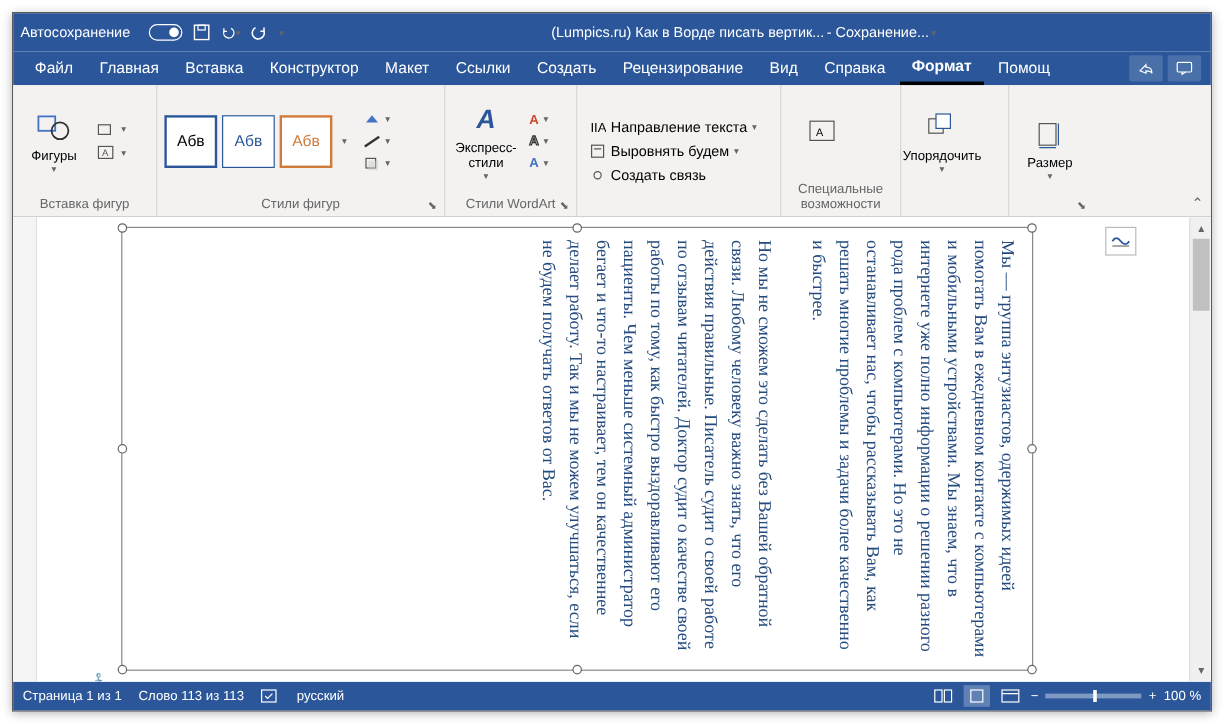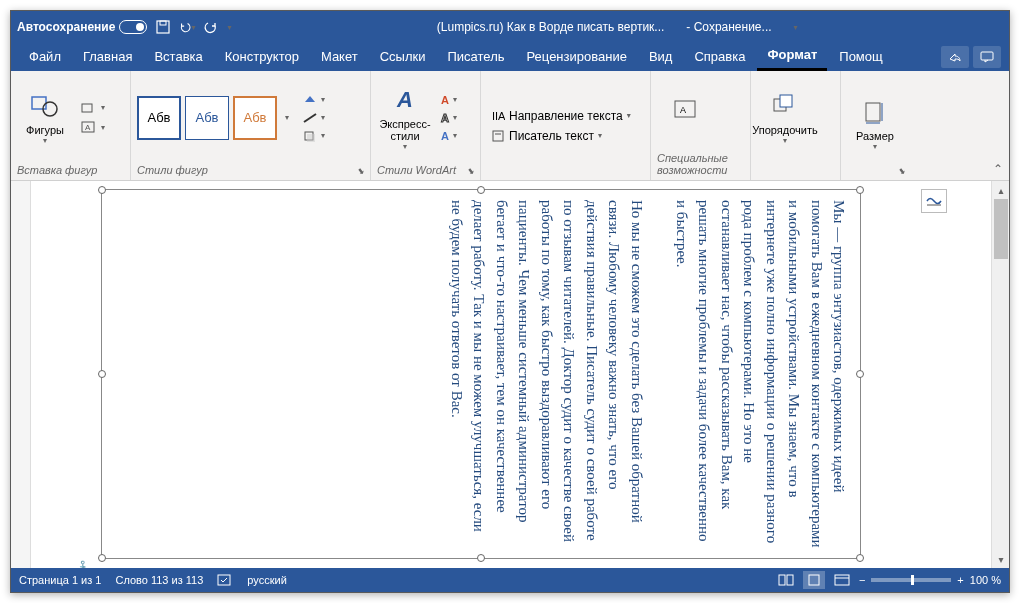--- a/index.html
+++ b/index.html
@@ -1,35 +1,35 @@
 <!DOCTYPE html>
 <html><head>
 <meta charset="utf-8">
 <style>
 * { box-sizing: border-box; margin: 0; padding: 0; font-family: 'Segoe UI', Tahoma, sans-serif; }
 body { background: #fff; width: 1020px; height: 603px; overflow: hidden; }
 .window { width: 1000px; height: 583px; margin: 10px; border: 1px solid #5a5a5a; box-shadow: 0 2px 8px rgba(0,0,0,0.3); display: flex; flex-direction: column; background: #fff; }
 .titlebar { background: #2B579A; height: 32px; display: flex; align-items: center; padding: 0 6px; color: #fff; font-size: 12px; }
 .tb-left { display: flex; align-items: center; gap: 8px; }
-.tb-auto { display: flex; align-items: center; gap: 4px; font-weight: bold; }
+.tb-auto { display: flex; align-items: center; gap: 16px; }
 .toggle { width: 28px; height: 14px; border: 1px solid #fff; border-radius: 7px; position: relative; }
 .toggle::after { content: ''; position: absolute; width: 8px; height: 8px; background: #fff; border-radius: 50%; top: 2px; right: 2px; }
 .tb-icon { width: 16px; height: 16px; display: flex; align-items: center; justify-content: center; color: #fff; cursor: pointer; }
-.tb-center { flex: 1; text-align: center; display: flex; justify-content: center; gap: 22px; align-items: center; }
+.tb-center { flex: 1; text-align: center; display: flex; justify-content: center; gap: 2px; align-items: center; }
 .tb-right { display: flex; align-items: center; gap: 8px; }
 .win-btn { width: 36px; height: 28px; display: flex; align-items: center; justify-content: center; cursor: pointer; }
 .tabs { background: #2B579A; height: 28px; display: flex; align-items: center; padding: 0 8px; gap: 2px; color: #fff; font-size: 13px; }
 .tab { padding: 4px 10px 6px; cursor: pointer; }
 .tab.active { border-bottom: 3px solid #000000; font-weight: 600; }
 .tab-right { margin-left: auto; display: flex; gap: 4px; }
 .tab-right-btn { width: 28px; height: 22px; background: rgba(255,255,255,0.15); border-radius: 2px; display: flex; align-items: center; justify-content: center; }
 .ribbon { background: #f3f2f1; height: 110px; border-bottom: 1px solid #d0d0d0; display: flex; position: relative; }
 .ribbon-group { display: flex; flex-direction: column; border-right: 1px solid #d8d8d8; padding: 2px 6px; }
 .rg-content { flex: 1; display: flex; align-items: center; gap: 4px; }
-.rg-label { font-size: 11px; color: #666; text-align: left; padding: 2px 0; position: relative; font-style: italic; }
+.rg-label { font-size: 11px; color: #666; text-align: center; padding: 2px 0; position: relative; }
 .rg-label .launcher { position: absolute; right: 0; bottom: 2px; font-size: 9px; color: #666; }
 .big-btn { display: flex; flex-direction: column; align-items: center; justify-content: center; width: 56px; height: 72px; cursor: pointer; font-size: 11px; text-align: center; }
 .big-btn .icn { width: 32px; height: 32px; margin-bottom: 2px; display: flex; align-items: center; justify-content: center; }
 .style-box { width: 44px; height: 44px; border: 1px solid #bbb; display: flex; align-items: center; justify-content: center; font-size: 13px; cursor: pointer; background: #fff; }
 .style-box.sel { border: 2px solid #2B579A; }
 .style-box.orange { border: 2px solid #d07a3a; color: #d07a3a; }
 .small-stack { display: flex; flex-direction: column; gap: 2px; font-size: 11px; }
 .small-row { display: flex; align-items: center; gap: 4px; padding: 2px 4px; cursor: pointer; }
 .caret { font-size: 8px; color: #666; }
 .wa-big { width: 30px; height: 30px; display: flex; align-items: center; justify-content: center; font-size: 22px; font-style: italic; color: #2B579A; font-weight: bold; }
@@ -94,21 +94,21 @@
     </div>
   </div>
 
   <div class="tabs">
     <div class="tab">Файл</div>
     <div class="tab">Главная</div>
     <div class="tab">Вставка</div>
     <div class="tab">Конструктор</div>
     <div class="tab">Макет</div>
     <div class="tab">Ссылки</div>
-    <div class="tab">Писатель</div>
+    <div class="tab">Создать</div>
     <div class="tab">Рецензирование</div>
     <div class="tab">Вид</div>
     <div class="tab">Справка</div>
     <div class="tab active">Формат</div>
     <div class="tab">Помощ</div>
     <div class="tab-right">
       <div class="tab-right-btn">
           <svg width="14" height="12" viewBox="0 0 14 12">
             <path d="M2 8 L7 3 L7 5 C11 5 12 8 12 10 C11 8 9 8 7 8 L7 10 Z" fill="none" stroke="#fff"></path>
           </svg>
@@ -220,22 +220,29 @@
                 <text x="1" y="11" font-size="11">IIA</text>
               </svg>
               <span>Направление текста</span>
               <span class="caret">▾</span>
             </div>
           <div class="small-row">
               <svg width="14" height="14">
                 <rect x="2" y="2" width="10" height="10" fill="none" stroke="#555"></rect>
                 <line x1="4" y1="5" x2="10" y2="5" stroke="#555"></line>
               </svg>
-              <span>Писатель текст</span>
-              <span class="caret">▾</span>
+              <span>Выровнять будем</span>
+              <span class="caret">▾</span>
+            </div>
+          <div class="small-row">
+              <svg width="14" height="14">
+                <path d="M4 7 A3 3 0 0 1 10 7" fill="none" stroke="#555"></path>
+                <path d="M4 7 A3 3 0 0 0 10 7" fill="none" stroke="#555"></path>
+              </svg>
+              <span>Создать связь</span>
             </div>
         </div>
       </div>
     </div>
 
     <div class="ribbon-group" style="width:100px">
       <div class="rg-content">
         <div class="big-btn">
           <div class="icn">
               <svg width="26" height="26">

